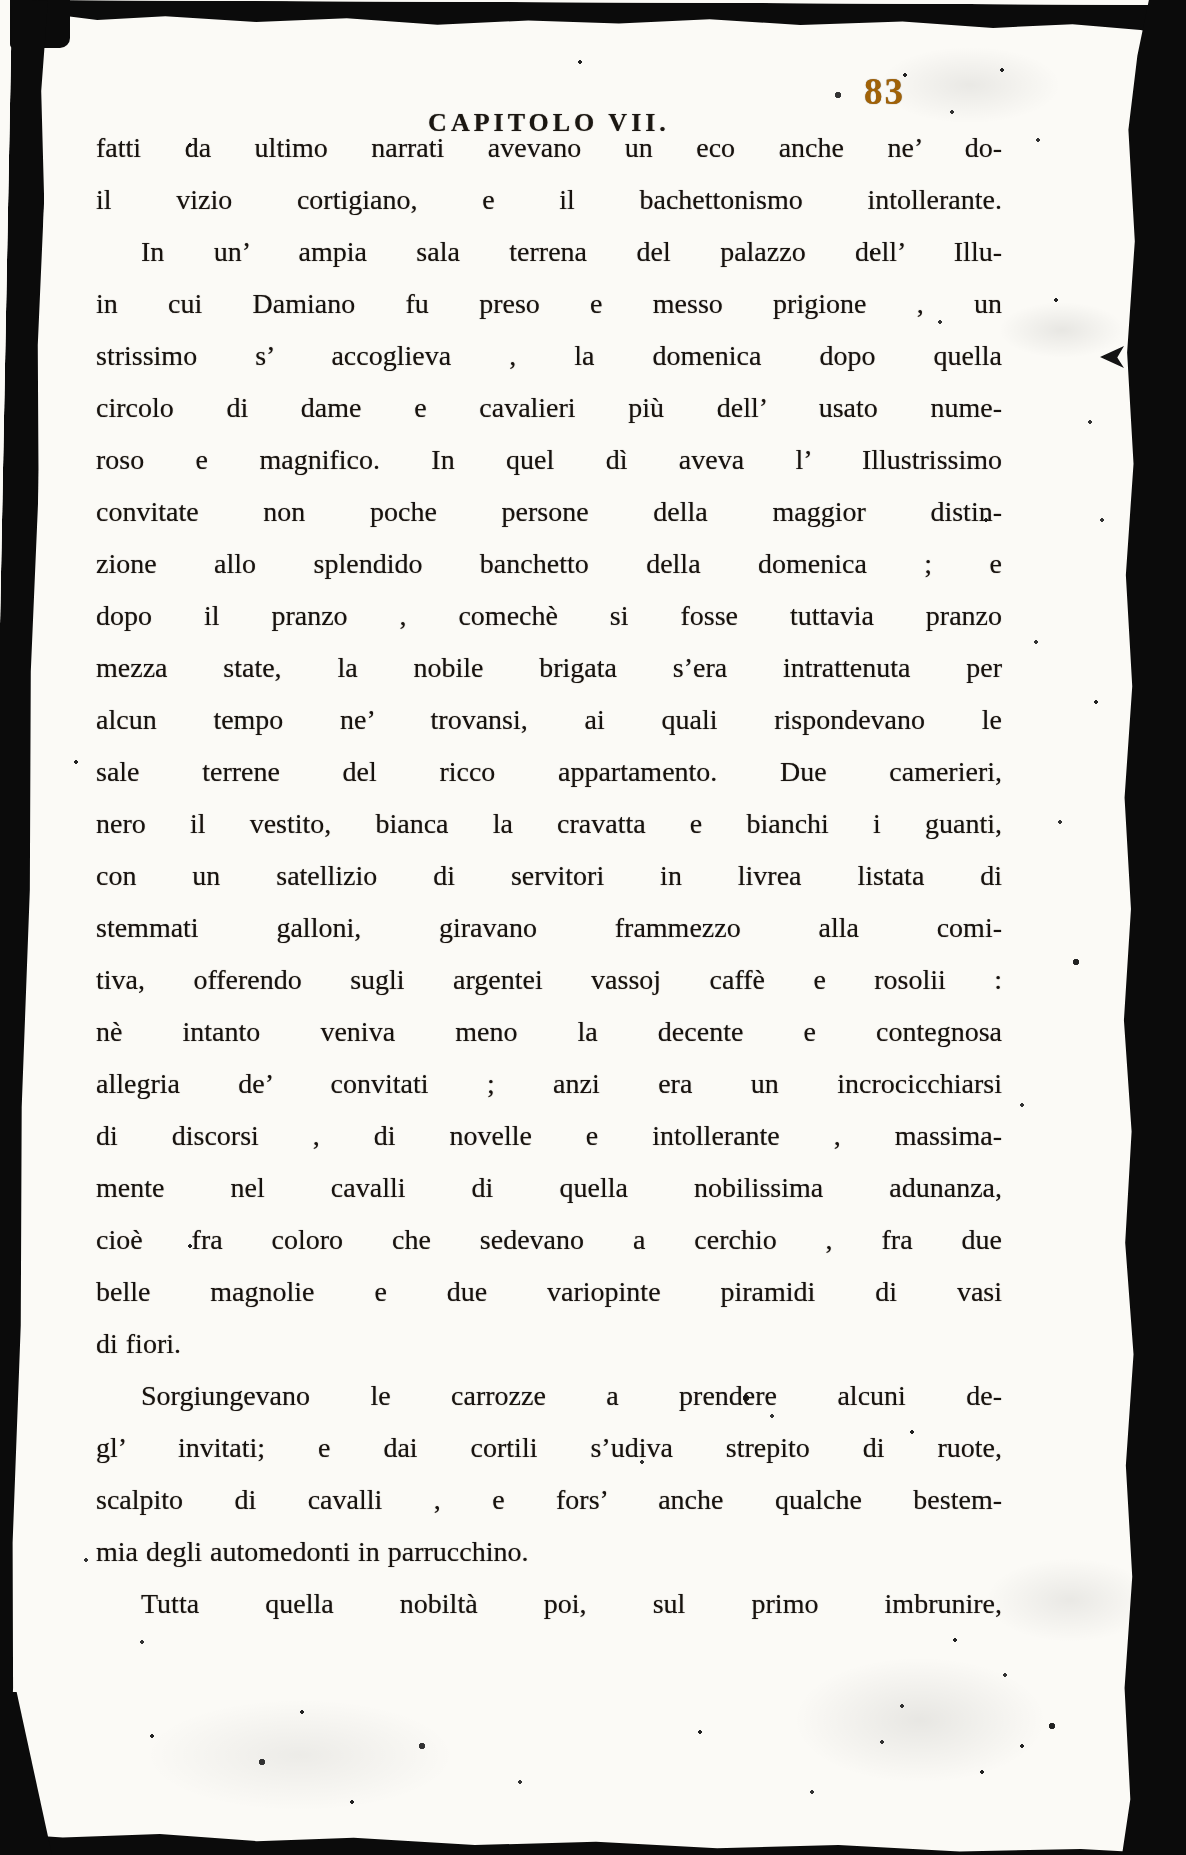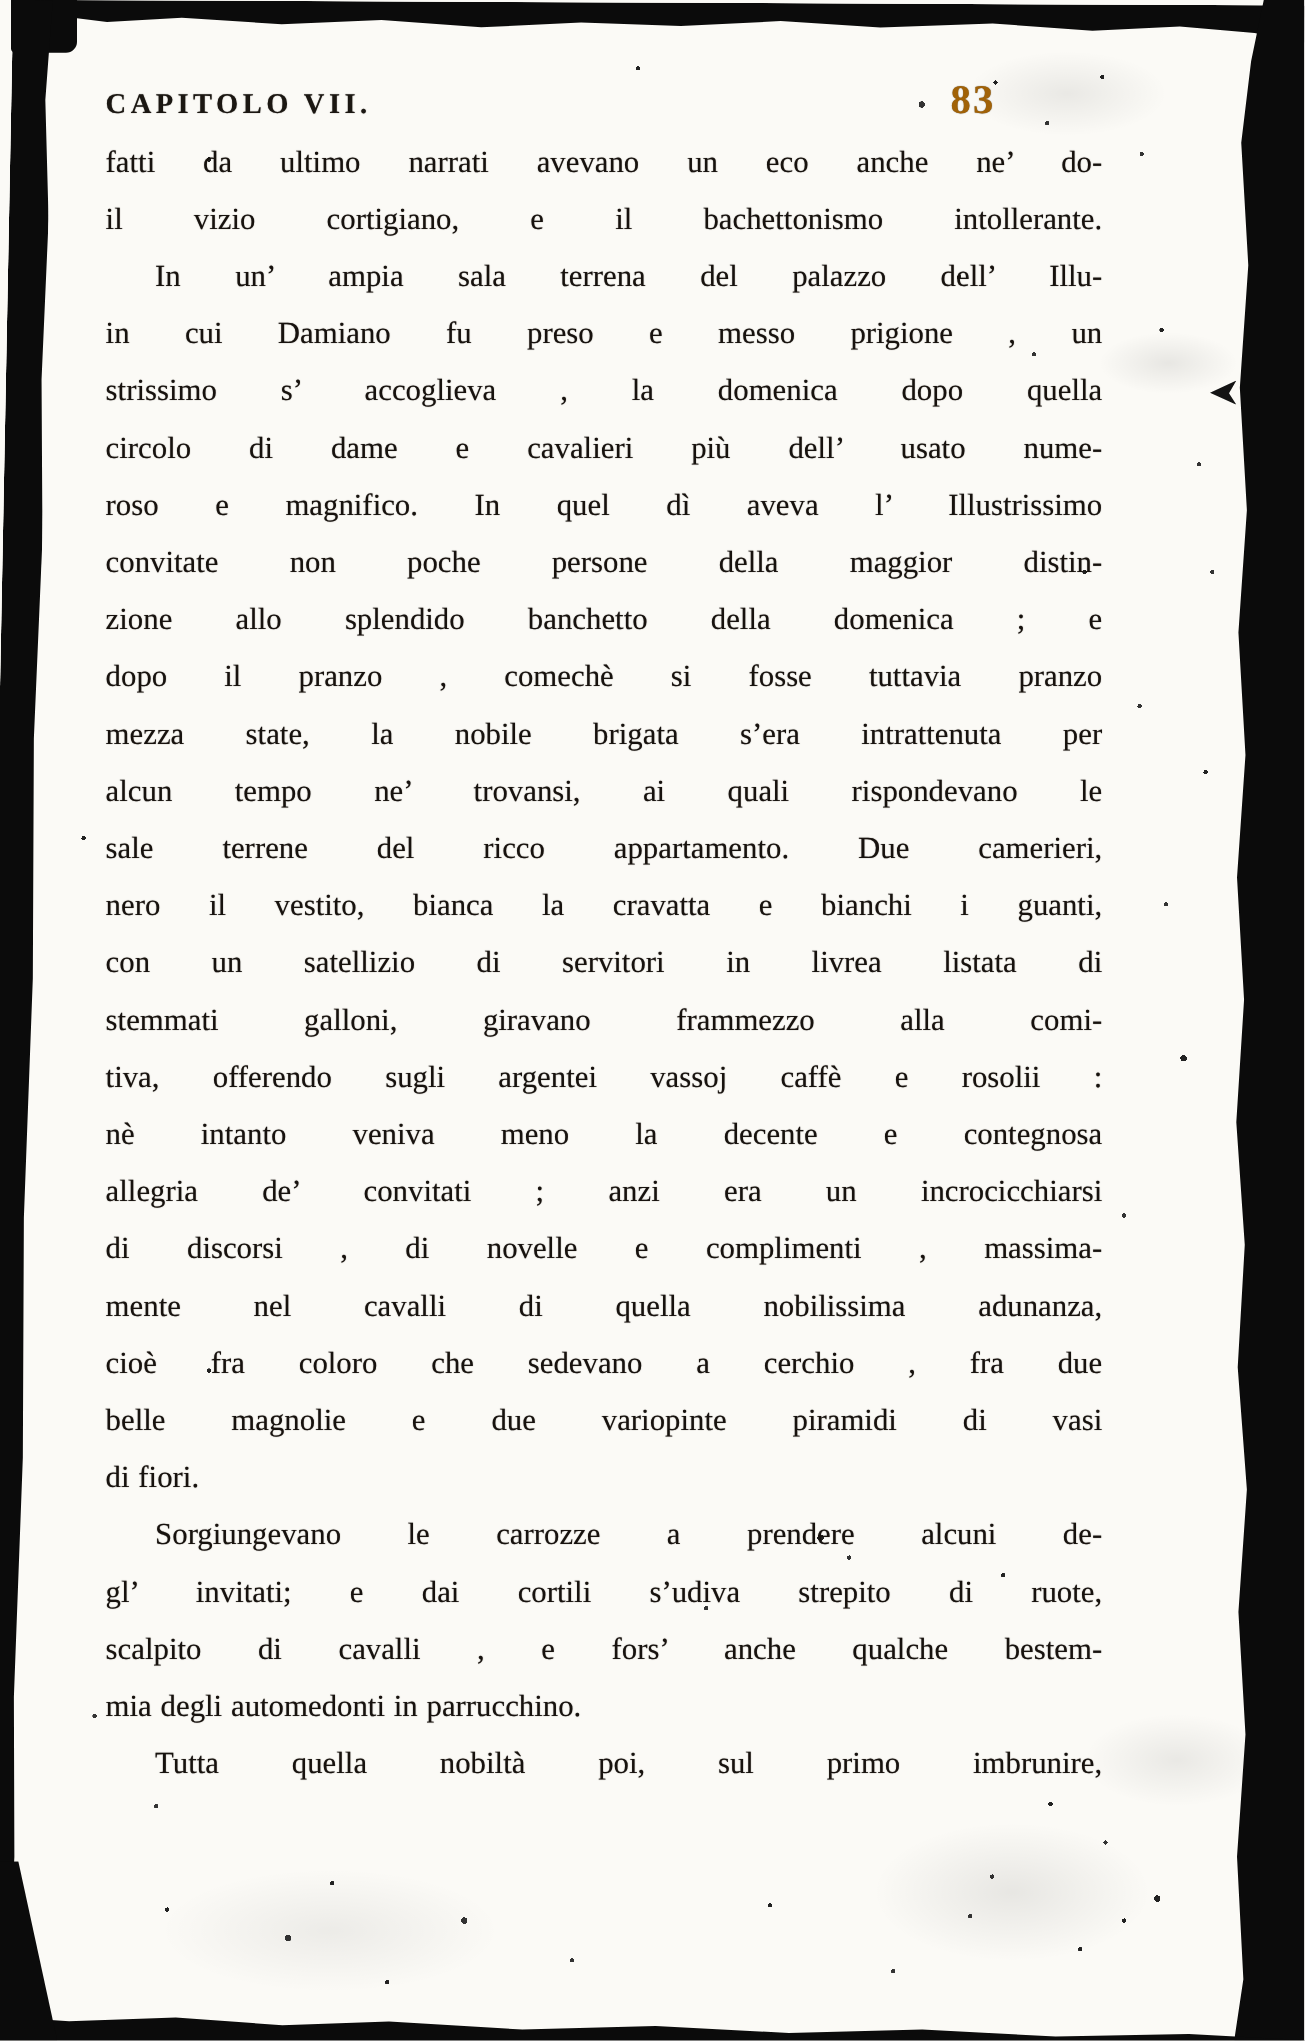--- a/index.html
+++ b/index.html
@@ -107,24 +107,25 @@
       radial-gradient(circle 2px at 142px 1642px,#333 97%, transparent 100%),
       radial-gradient(circle 2px at 955px 1640px,#222 97%, transparent 100%),
       radial-gradient(circle 2px at 1005px 1675px,#333 97%, transparent 100%);
   }
 
   
   .header {
     position: absolute; left: 96px; top: 80px; width: 906px; height: 44px;
   }
   .chapter {
-    display: block; 
+    display: block; text-align: center;
     font-size: 26px; letter-spacing: 4px; font-weight: bold;
     color: #1b1712;
     text-shadow: 0 0 1px rgba(20,15,10,0.55);
+    margin-top: 28px;
   }
   .pagenum {
     position: absolute; right: 97px; top: -10px;
     font-size: 37px; font-weight: bold; letter-spacing: 2px;
     color: #a16207;
     text-shadow: 0 0 1px rgba(20,15,10,0.6);
   }
 
   
   .textblock {
@@ -163,21 +164,21 @@
       <div class="line">dopo il pranzo , comechè si fosse tuttavia pranzo</div>
       <div class="line">mezza state, la nobile brigata s’era intrattenuta per</div>
       <div class="line">alcun tempo ne’ trovansi, ai quali rispondevano le</div>
       <div class="line">sale terrene del ricco appartamento. Due camerieri,</div>
       <div class="line">nero il vestito, bianca la cravatta e bianchi i guanti,</div>
       <div class="line">con un satellizio di servitori in livrea listata di</div>
       <div class="line">stemmati galloni, giravano frammezzo alla comi-</div>
       <div class="line">tiva, offerendo sugli argentei vassoj caffè e rosolii :</div>
       <div class="line">nè intanto veniva meno la decente e contegnosa</div>
       <div class="line">allegria de’ convitati ; anzi era un incrocicchiarsi</div>
-      <div class="line">di discorsi , di novelle e complimenti , massima-</div>
+      <div class="line">di discorsi , di novelle e intollerante , massima-</div>
       <div class="line">mente nel cavalli di quella nobilissima adunanza,</div>
       <div class="line">cioè fra coloro che sedevano a cerchio , fra due</div>
       <div class="line">belle magnolie e due variopinte piramidi di vasi</div>
       <div class="line short">di fiori.</div>
       <div class="line indent">Sorgiungevano le carrozze a prendere alcuni de-</div>
       <div class="line">gl’ invitati; e dai cortili s’udiva strepito di ruote,</div>
       <div class="line">scalpito di cavalli , e fors’ anche qualche bestem-</div>
       <div class="line short">mia degli automedonti in parrucchino.</div>
       <div class="line indent">Tutta quella nobiltà poi, sul primo imbrunire,</div>
     </div>

